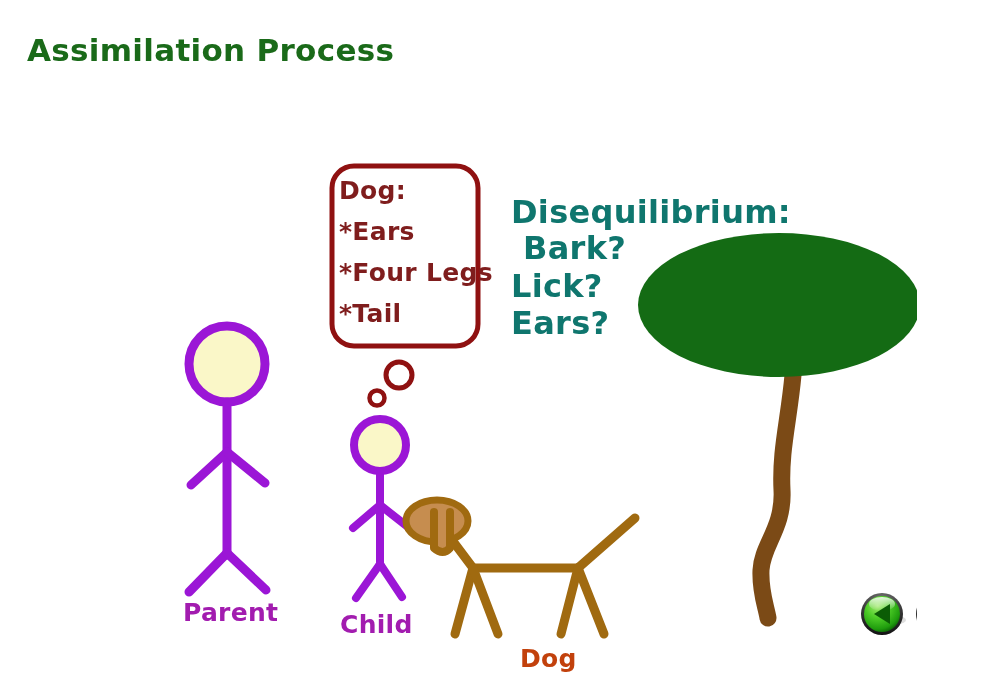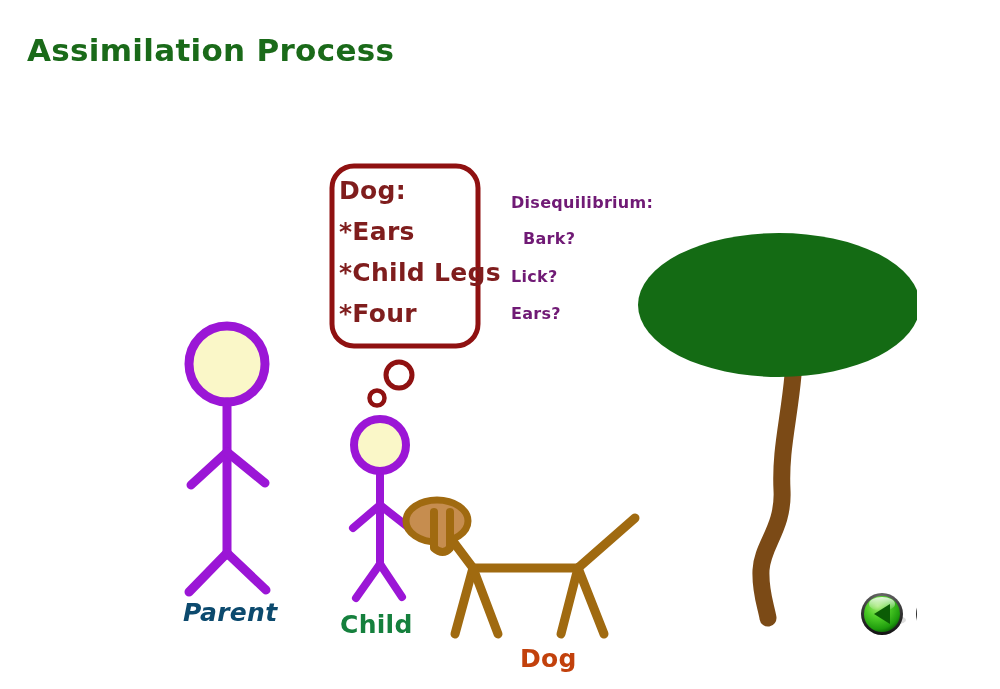--- a/index.html
+++ b/index.html
@@ -42,41 +42,40 @@
     font-size: 25px;
     color: #7f1d1d;
     left: 339px;
   }
   .bubble-line.l0 { top: 176px; }
   .bubble-line.l1 { top: 217px; }
   .bubble-line.l2 { top: 258px; }
   .bubble-line.l3 { top: 299px; }
 
   .dis-line {
-    font-size: 16px;
-    color: #701a75;
+    font-size: 32px;
+    color: #0f766e;
     left: 511px;
   }
   .dis-line.l0 { top: 193px; }
   .dis-line.l1 { top: 229px; margin-left: 12px; }
   .dis-line.l2 { top: 267px; }
   .dis-line.l3 { top: 304px; }
 
   #label-parent {
     left: 183px;
     top: 598px;
     font-size: 25px;
-    color: #0c4a6e;
-    font-style: italic;
+    color: #a21caf;
   }
   #label-child {
     left: 340px;
     top: 610px;
     font-size: 25px;
-    color: #15803d;
+    color: #a21caf;
   }
   #label-dog {
     left: 520px;
     top: 644px;
     font-size: 25px;
     color: #c2410c;
   }
 
   .navbtn {
     position: absolute;
@@ -168,22 +167,22 @@
       <circle cx="937" cy="614" r="18" fill="url(#btnGrad)"></circle>
       <ellipse cx="937" cy="604" rx="13" ry="7" fill="url(#btnGloss)"></ellipse>
       <polygon points="929,604 929,624 945,614" fill="#0b5c05"></polygon>
     </g>
   </svg>
 
   <div class="txt" id="slide-title">Assimilation Process</div>
 
   <div class="txt bubble-line l0">Dog:</div>
   <div class="txt bubble-line l1">*Ears</div>
-  <div class="txt bubble-line l2">*Child Legs</div>
-  <div class="txt bubble-line l3">*Four</div>
+  <div class="txt bubble-line l2">*Four Legs</div>
+  <div class="txt bubble-line l3">*Tail</div>
 
   <div class="txt dis-line l0">Disequilibrium:</div>
   <div class="txt dis-line l1">Bark?</div>
   <div class="txt dis-line l2">Lick?</div>
   <div class="txt dis-line l3">Ears?</div>
 
   <div class="txt" id="label-parent">Parent</div>
   <div class="txt" id="label-child">Child</div>
   <div class="txt" id="label-dog">Dog</div>
 

